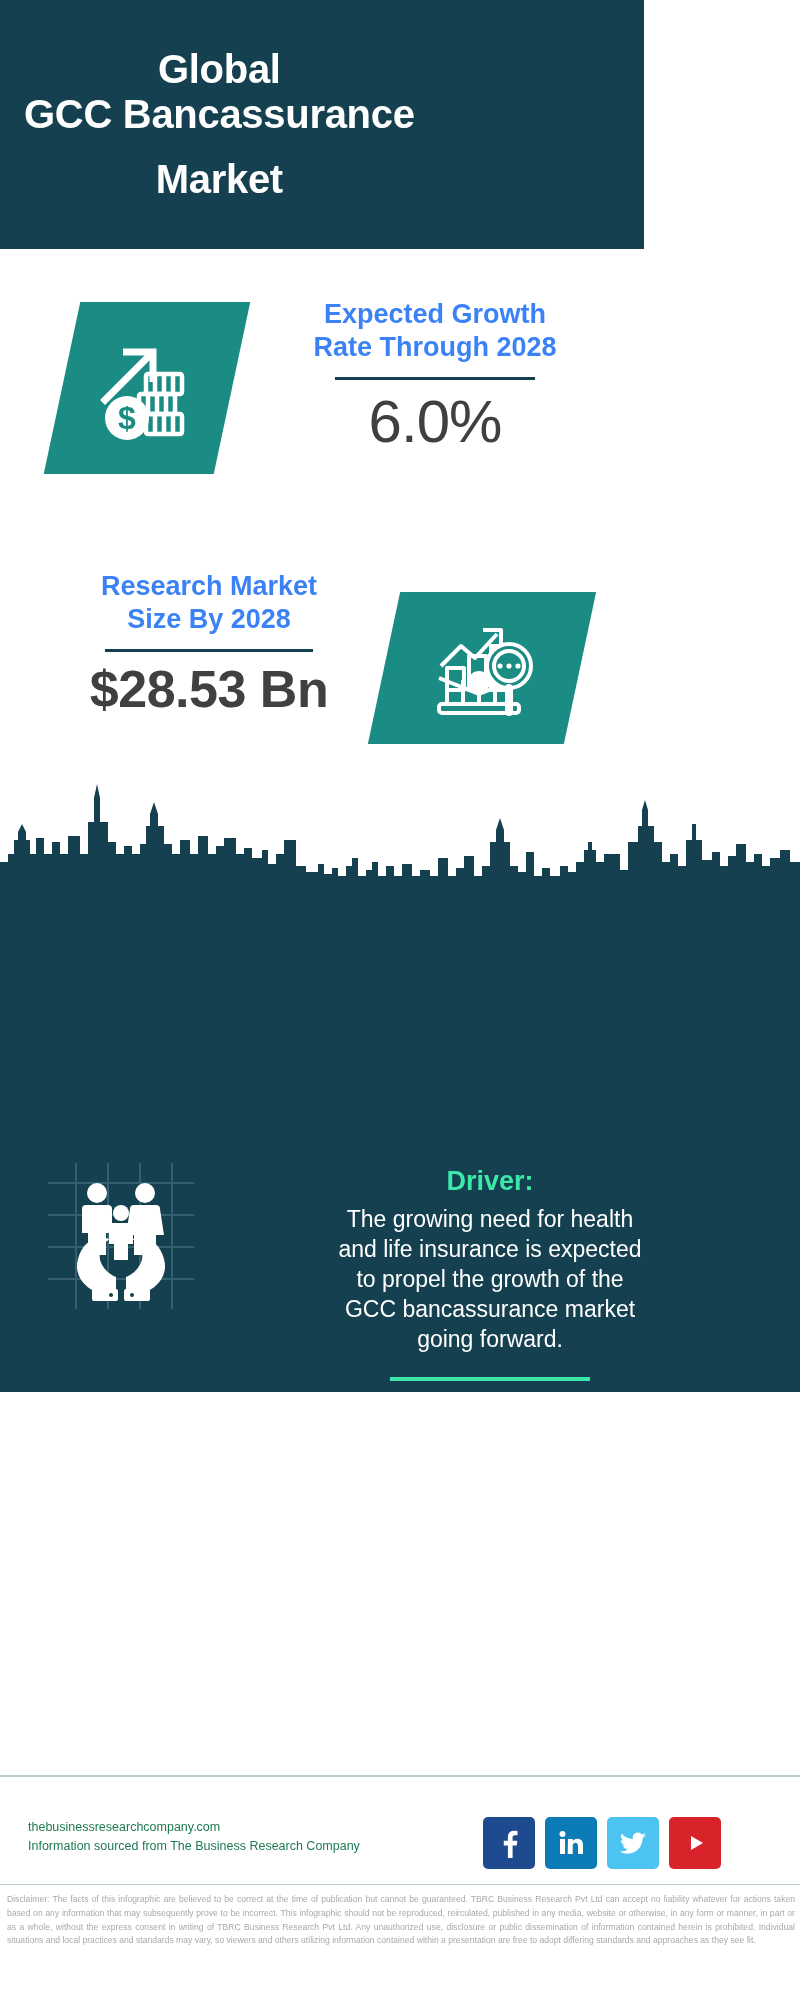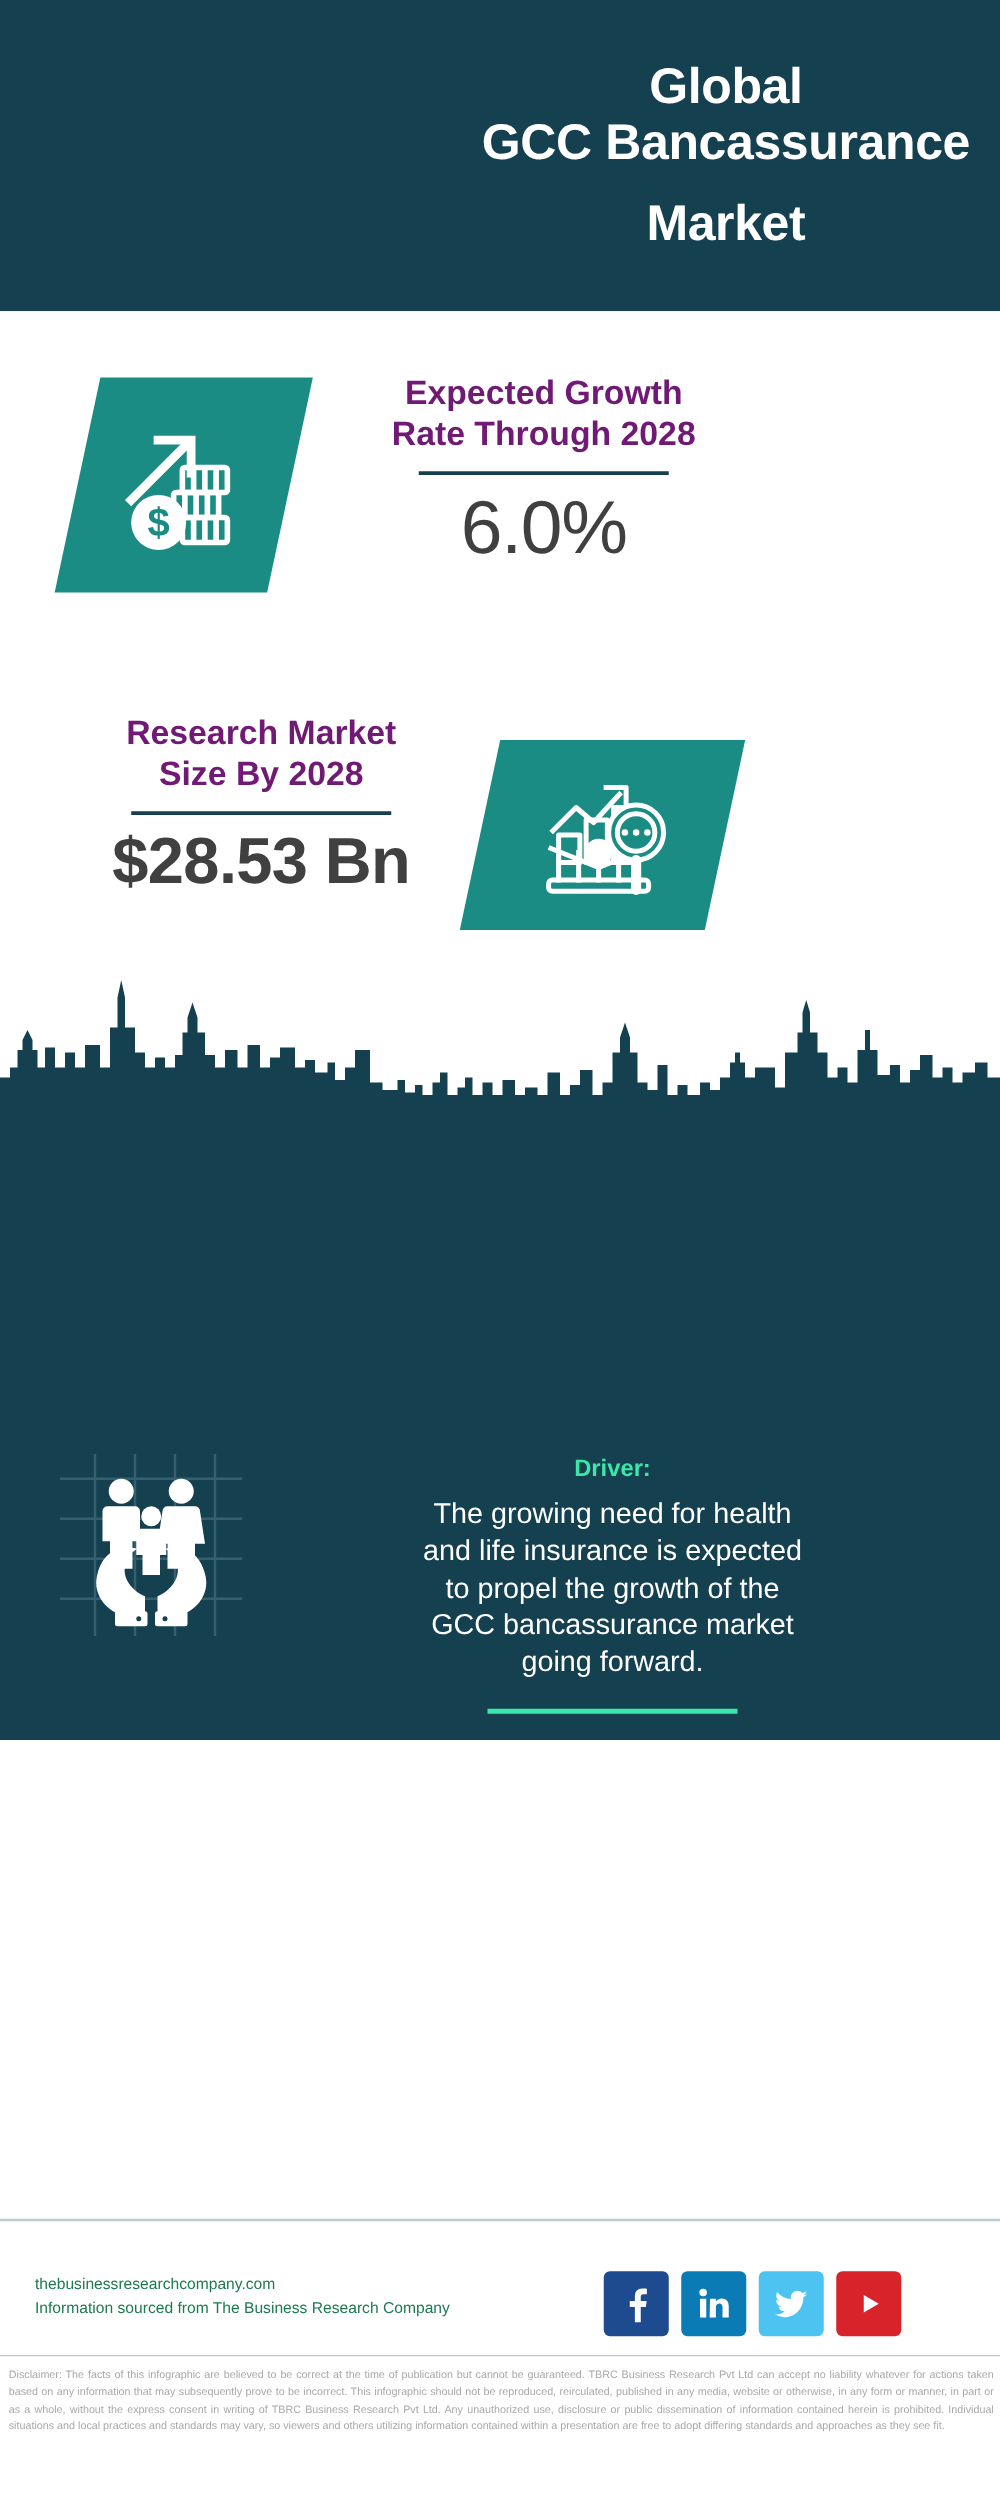--- a/index.html
+++ b/index.html
@@ -5,23 +5,23 @@
   * { margin:0; padding:0; box-sizing:border-box; }
   html,body { background:#ffffff; }
   body {
     width:800px; height:2000px; position:relative; overflow:hidden;
     font-family:"Liberation Sans", sans-serif;
     background:#ffffff;
   }
 
   
   .header {
-    position:absolute; left:0; top:0; width:800px; height:249px;
+    position:absolute; left:0; top:0; width:644px; height:249px;
     background:#15404f;
-    display:flex; align-items:center; justify-content:flex-end;
+    display:flex; align-items:center; justify-content:flex-start;
   }
   .header-title {
     color:#ffffff; text-align:center; font-weight:700;
     font-size:40px; line-height:1.12; letter-spacing:-0.3px;
     padding:0 24px;
   }
   .header-title .l1 { display:block; }
   .header-title .l2 { display:block; }
   .header-title .l3 { display:block;margin-top:20px; }
 
@@ -39,21 +39,21 @@
     display:flex; align-items:center; justify-content:center;
   }
   .tile > .glyph { transform:skewX(12deg); display:block; }
 
   .tile-growth { left:62px; top:302px; width:170px; height:172px; }
   .tile-size   { left:384px; top:592px; width:196px; height:152px; }
 
   
   .stat { position:absolute; }
   .stat-label {
-    color:#701a75; font-weight:700; font-size:27px; line-height:1.22;
+    color:#3b82f6; font-weight:700; font-size:27px; line-height:1.22;
     text-align:center;
   }
   .stat-rule {
     height:3px; background:#15404f; margin:13px auto 10px auto;
   }
   .stat-value {
     color:#404040; text-align:center; line-height:1.05;
   }
 
   .stat-growth { left:262px; top:298px; width:346px; }
@@ -72,21 +72,21 @@
   .skyline {
     position:absolute; left:0; top:780px; width:800px; height:130px;
     display:block;
   }
 
   
   .driver-wrap {
     position:absolute; left:330px; top:1165px; width:320px; text-align:center;
   }
   .driver-heading {
-    color:#3ce8a9; font-weight:700; font-size:19px; line-height:1.2;
+    color:#3ce8a9; font-weight:700; font-size:27px; line-height:1.2;
     margin-bottom:8px;
   }
   .driver-text {
     color:#ffffff; font-weight:400; font-size:23px; line-height:1.3;
   }
   .driver-rule {
     width:200px; height:4px; background:#3ce8a9; margin:22px auto 0 auto;
   }
 
   .family-icon {

